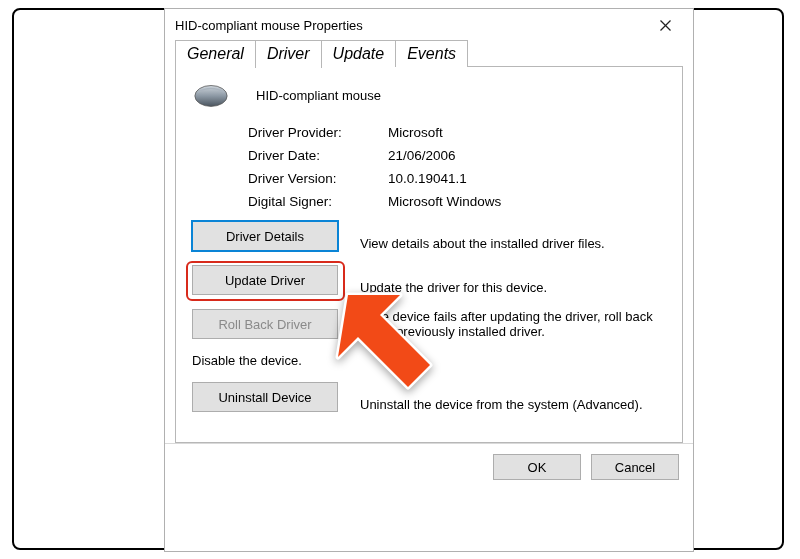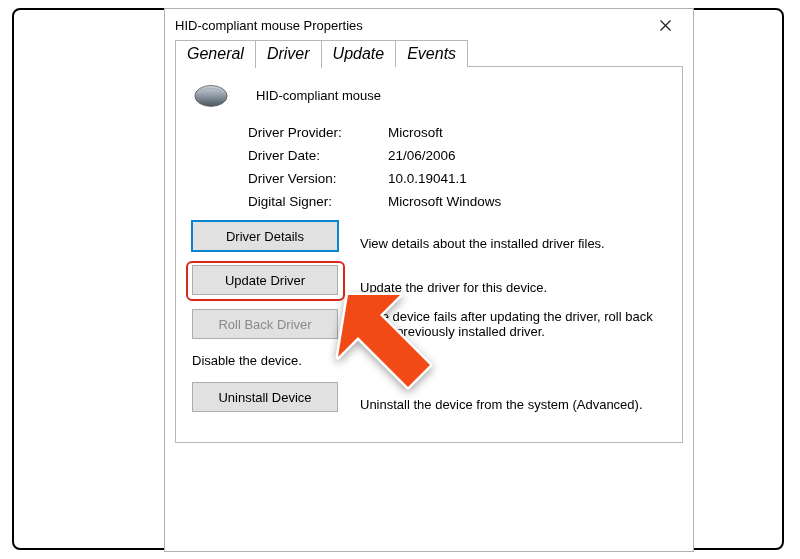--- a/index.html
+++ b/index.html
@@ -250,15 +250,19 @@
               <path d="M18 18 L70 18 L50 38 L100 88 L78 110 L28 60 L8 80 Z" fill="none" stroke="#ffffff" stroke-width="5" stroke-linejoin="round" transform="translate(4,0)"></path>
               <path d="M18 18 L70 18 L50 38 L100 88 L78 110 L28 60 L8 80 Z" fill="#f24a17" transform="translate(4,0)"></path>
             </svg>
           </div>
 
         </div>
 
       </div>
     </div>
 
+    <div class="footer">
+      <button class="winbtn">OK</button>
+      <button class="winbtn">Cancel</button>
+    </div>
 
   </div>
 </div>
 
 </body></html>

